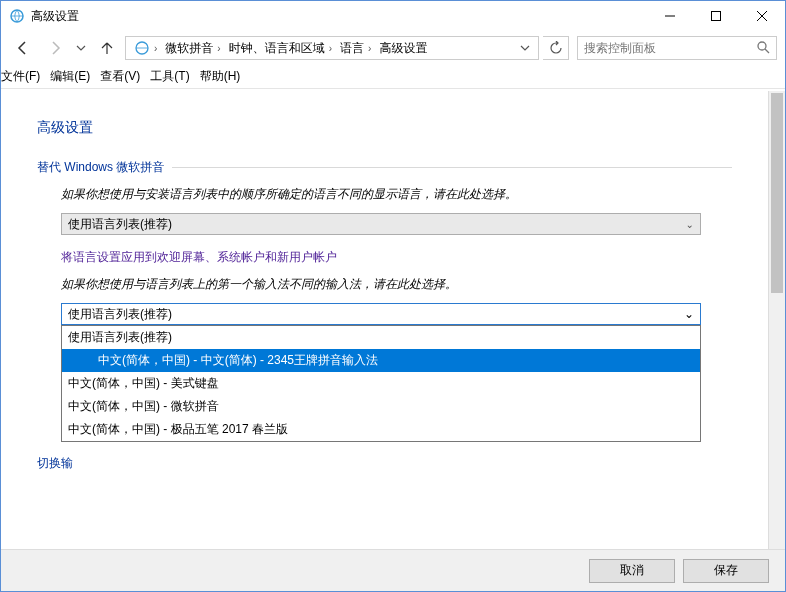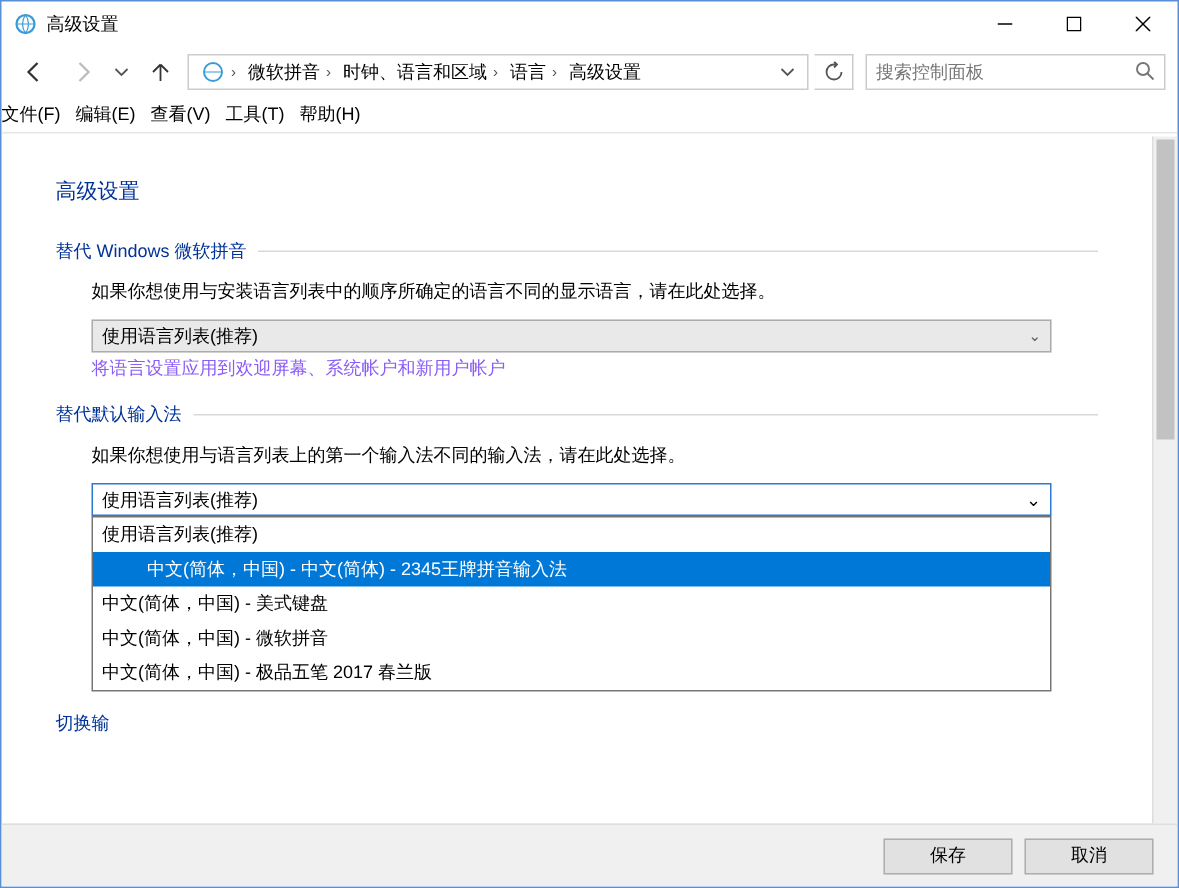--- a/index.html
+++ b/index.html
@@ -21,24 +21,24 @@
   .refresh-btn { width: 26px; height:24px; border:1px solid #ccc; border-left:none; display:flex; align-items:center; justify-content:center;}
   .search-box { width: 200px; height:24px; border:1px solid #ccc; margin-left:4px; display:flex; align-items:center; padding:0 6px; color:#777; justify-content:space-between;}
   .menubar { height: 24px; display:flex; align-items:center; padding: 0 0; gap: 10px; border-bottom: 1px solid #e5e5e5; }
   .content-wrap { position:absolute; top: 90px; bottom: 42px; left:0; right:0; display:flex;}
   .content { flex:1; overflow:hidden; padding: 20px 36px 0 36px; position:relative;}
   .scrollbar { width: 17px; background:#f0f0f0; border-left:1px solid #ddd; position:relative;}
   .scroll-thumb { position:absolute; top:2px; left:2px; right:2px; height:200px; background:#c2c2c2;}
   h1 { color:#003399; font-size: 14px; font-weight:normal; margin: 8px 0 22px 0; }
   .st-line { display:flex; align-items:center; gap:8px; color:#003399; margin-top: 14px;}
   .st-line .line { flex:1; height:1px; background:#d9d9d9; }
-  .desc { margin: 10px 0 10px 24px; }
+  .desc { margin: 10px 0 10px 24px; font-style: italic; }
   .combo { margin: 0 0 0 24px; height:22px; border:1px solid #adadad; background:#e9e9e9; display:flex; align-items:center; padding:0 6px; justify-content:space-between; width: 640px;}
   .combo .arrow { color:#555; font-size:10px;}
-  .link { color:#8b5cf6; margin: 2px 0 0 24px; display:inline-block; }
+  .link { color:#4c1d95; margin: 14px 0 0 24px; display:inline-block; }
   .combo-open { position:relative; margin: 0 0 0 24px; width: 640px; }
   .combo-open .head { height:22px; border:1px solid #2a7ad0; background:#fff; display:flex; align-items:center; padding:0 6px; justify-content:space-between;}
   .dropdown { position:absolute; top:22px; left:0; right:0; border:1px solid #767676; background:#fff; z-index:10;}
   .dropdown .opt { padding: 3px 6px; }
   .dropdown .opt.selected { background:#0078d7; color:#fff;padding-left:36px; }
   .footer { position:absolute; bottom:0; left:0; right:0; height:42px; background:#f0f0f0; border-top:1px solid #ddd; display:flex; align-items:center; justify-content:flex-end; padding: 0 16px; gap: 8px;}
   .btn { width: 86px; height:24px; border:1px solid #adadad; background:#e1e1e1; display:flex; align-items:center; justify-content:center;}
 </style>
 </head>
 <body>
@@ -152,24 +152,20 @@
         <span>替代 Windows 微软拼音</span>
         <span class="line"></span>
       </div>
     <div class="desc">如果你想使用与安装语言列表中的顺序所确定的语言不同的显示语言，请在此处选择。</div>
     <div class="combo">
       <span>使用语言列表(推荐)</span>
       <span class="arrow">⌄</span>
     </div>
     <a class="link">将语言设置应用到欢迎屏幕、系统帐户和新用户帐户</a>
 
-    <div class="st-line">
-        <span>替代默认输入法</span>
-        <span class="line"></span>
-      </div>
     <div class="desc">如果你想使用与语言列表上的第一个输入法不同的输入法，请在此处选择。</div>
     <div class="combo-open">
       <div class="head">
         <span>使用语言列表(推荐)</span>
         <span class="arrow">⌄</span>
       </div>
       <div class="dropdown">
         <div class="opt">使用语言列表(推荐)</div>
         <div class="opt selected">中文(简体，中国) - 中文(简体) - 2345王牌拼音输入法</div>
         <div class="opt">中文(简体，中国) - 美式键盘</div>
@@ -186,15 +182,15 @@
 
     
     
   </div>
   <div class="scrollbar">
     <div class="scroll-thumb"></div>
   </div>
 </div>
 
 <div class="footer">
+  <div class="btn">取消</div>
   <div class="btn">保存</div>
-  <div class="btn">取消</div>
 </div>
 
 </body></html>

